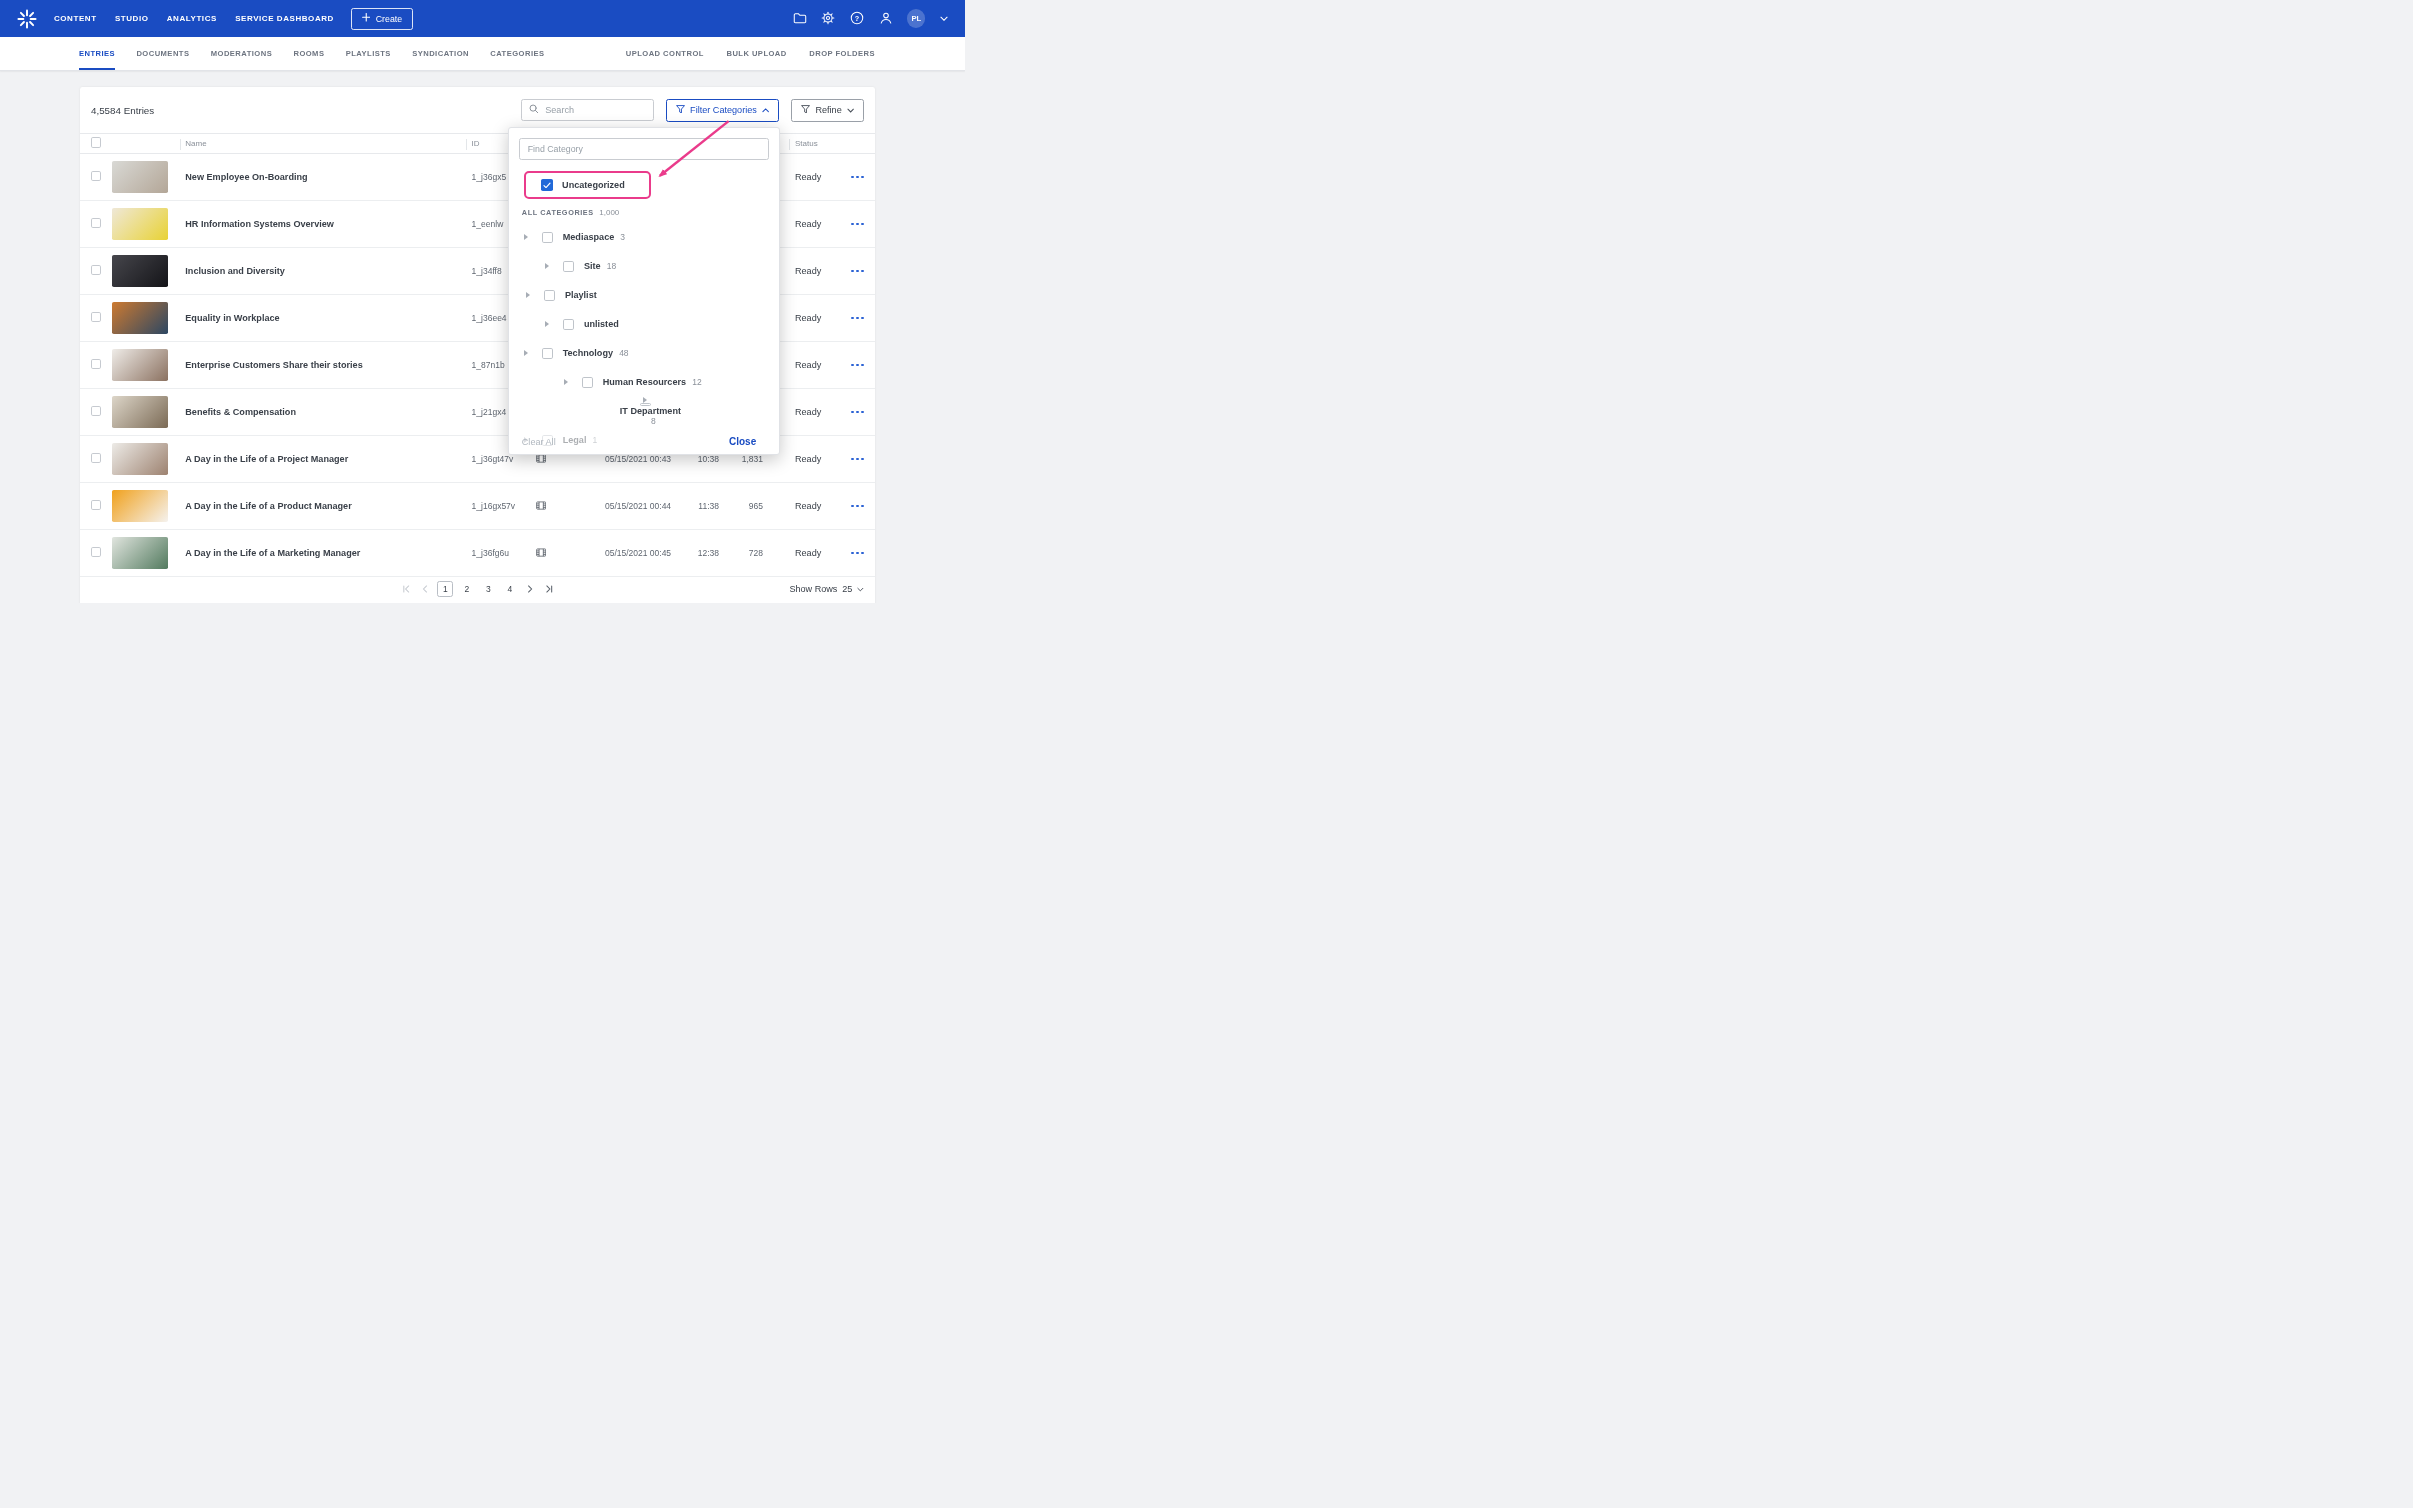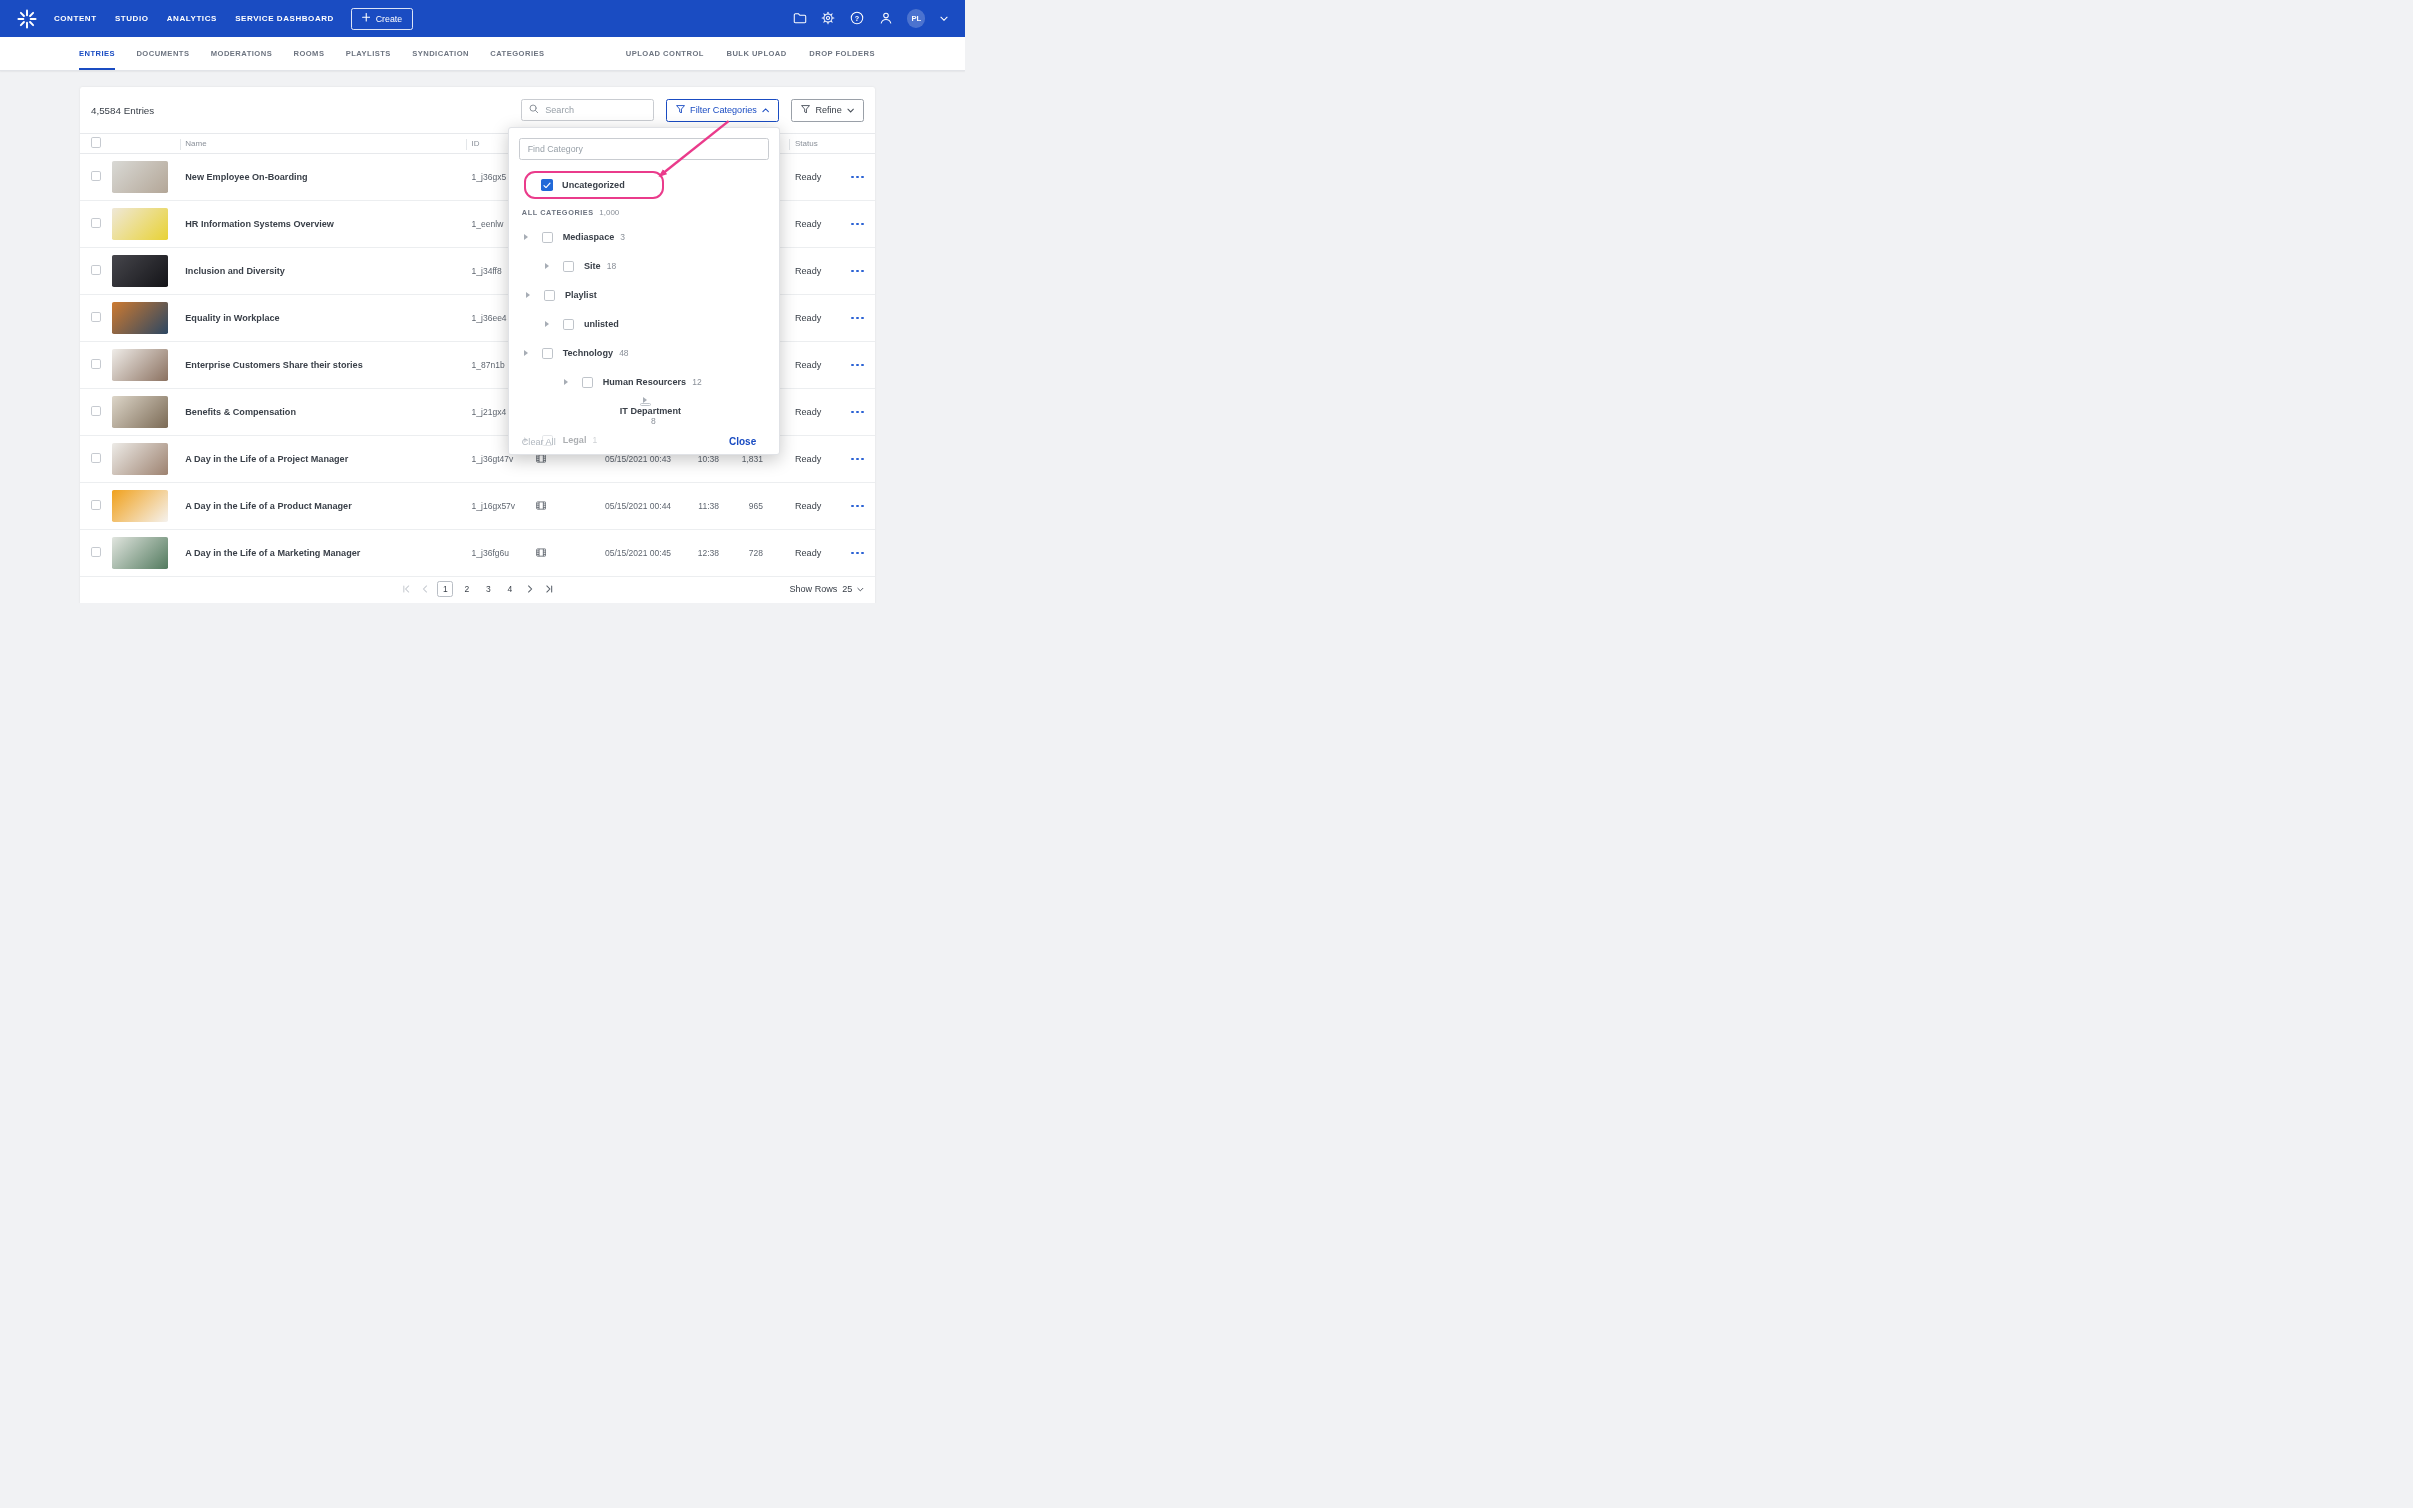--- a/index.html
+++ b/index.html
@@ -74,21 +74,21 @@
   .c-actions{width:34px;display:flex;justify-content:flex-end;gap:2.4px;align-items:center;cursor:pointer;}
   .dot{width:2.7px;height:2.7px;border-radius:50%;background:#2b62d4;display:inline-block;}
   .thead .c-name,.thead .c-id,.thead .c-status{font-weight:400;font-size:8px;color:var(--light);cursor:default;}
 
   
   .cat-panel{position:absolute;left:428px;top:40px;width:272px;height:328px;background:#fff;border:0.6px solid #e0e2e6;
     border-radius:3px;box-shadow:0 4.9px 17px rgba(0,0,0,.22);z-index:10;overflow:hidden;}
   .find-input{margin:10.4px 10.4px 0 10.4px;width:250px;height:22px;border:0.6px solid #c9ccd1;border-radius:2.4px;
     padding:0 7.3px;font-size:8.8px;color:var(--text);outline:none;font-family:inherit;}
   .find-input::placeholder{color:#98a0a8;}
-  .pink-box{margin:10.4px 0 0 14.6px;width:140px;border:2.4px solid var(--pink);border-radius:11px;
+  .pink-box{margin:10.4px 0 0 14.6px;width:127px;border:2.4px solid var(--pink);border-radius:5px;
     padding:6.1px 0 6.1px 15.2px;display:flex;align-items:center;gap:9.1px;}
   .cb-checked{width:12.2px;height:12.2px;border-radius:1.8px;background:#2169d8;display:flex;align-items:center;justify-content:center;cursor:pointer;}
   .uncat-label{font-size:9.1px;font-weight:600;color:var(--text);}
   .allcats{margin:9.1px 0 0 12.8px;display:flex;align-items:baseline;gap:5.5px;}
   .allcats .ac-label{font-size:7.3px;font-weight:700;letter-spacing:.08em;color:#6d7480;}
   .allcats .ac-count{font-size:8px;color:var(--light);}
   .cat-list{margin-top:5.5px;}
   .cat-item{height:29px;display:flex;align-items:center;}
   .caret{width:8.5px;margin-right:11.6px;display:flex;justify-content:center;cursor:pointer;}
   .caret i{width:0;height:0;border-left:4.9px solid #a7adb5;border-top:3.4px solid transparent;border-bottom:3.4px solid transparent;display:block;}

